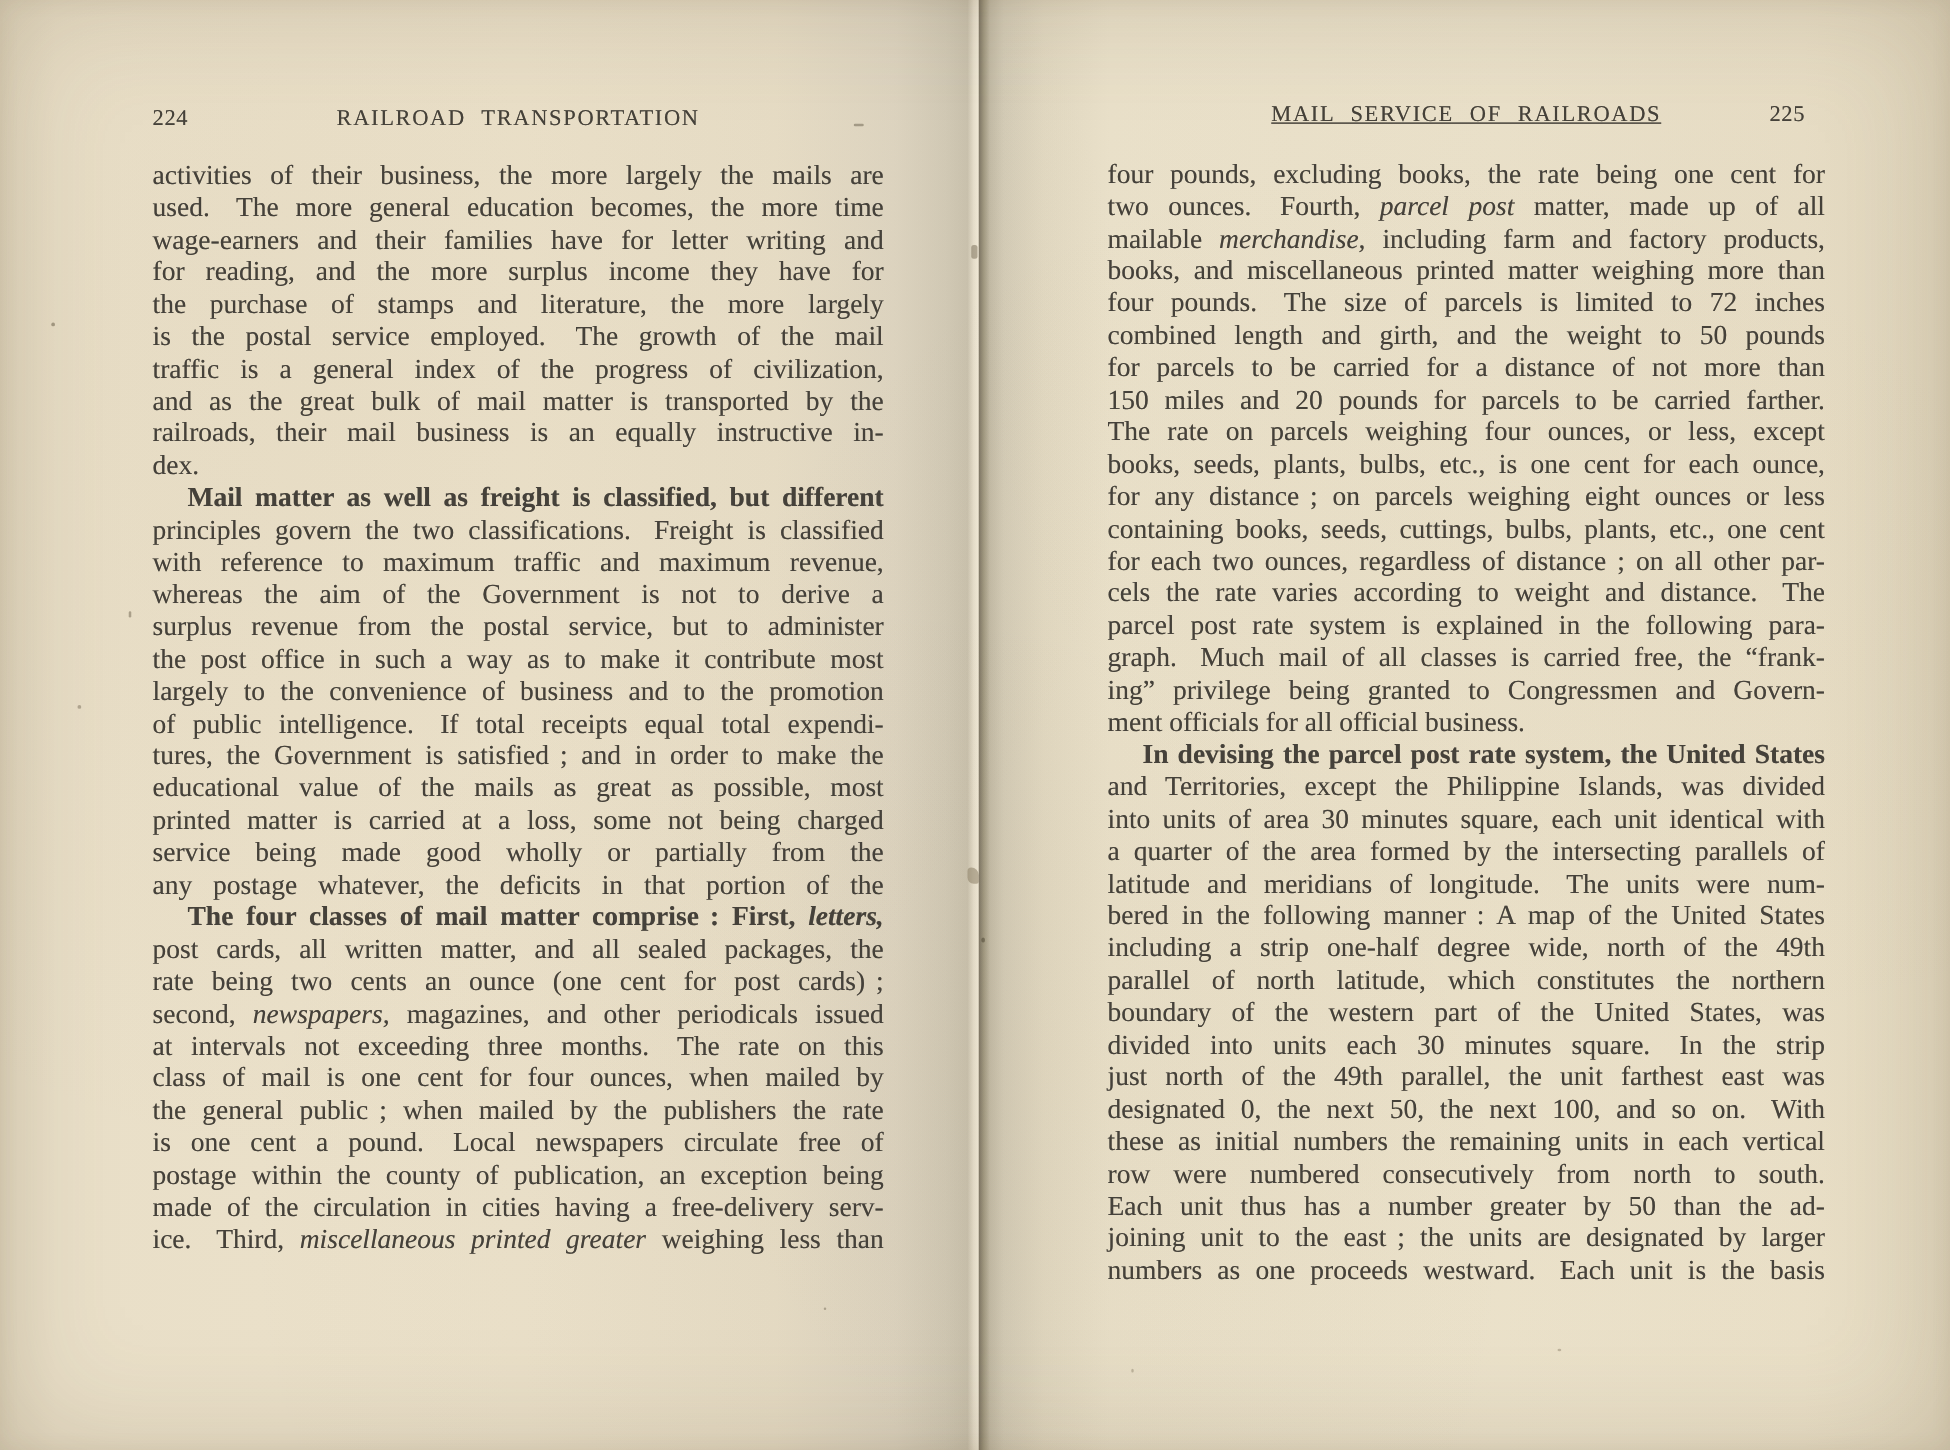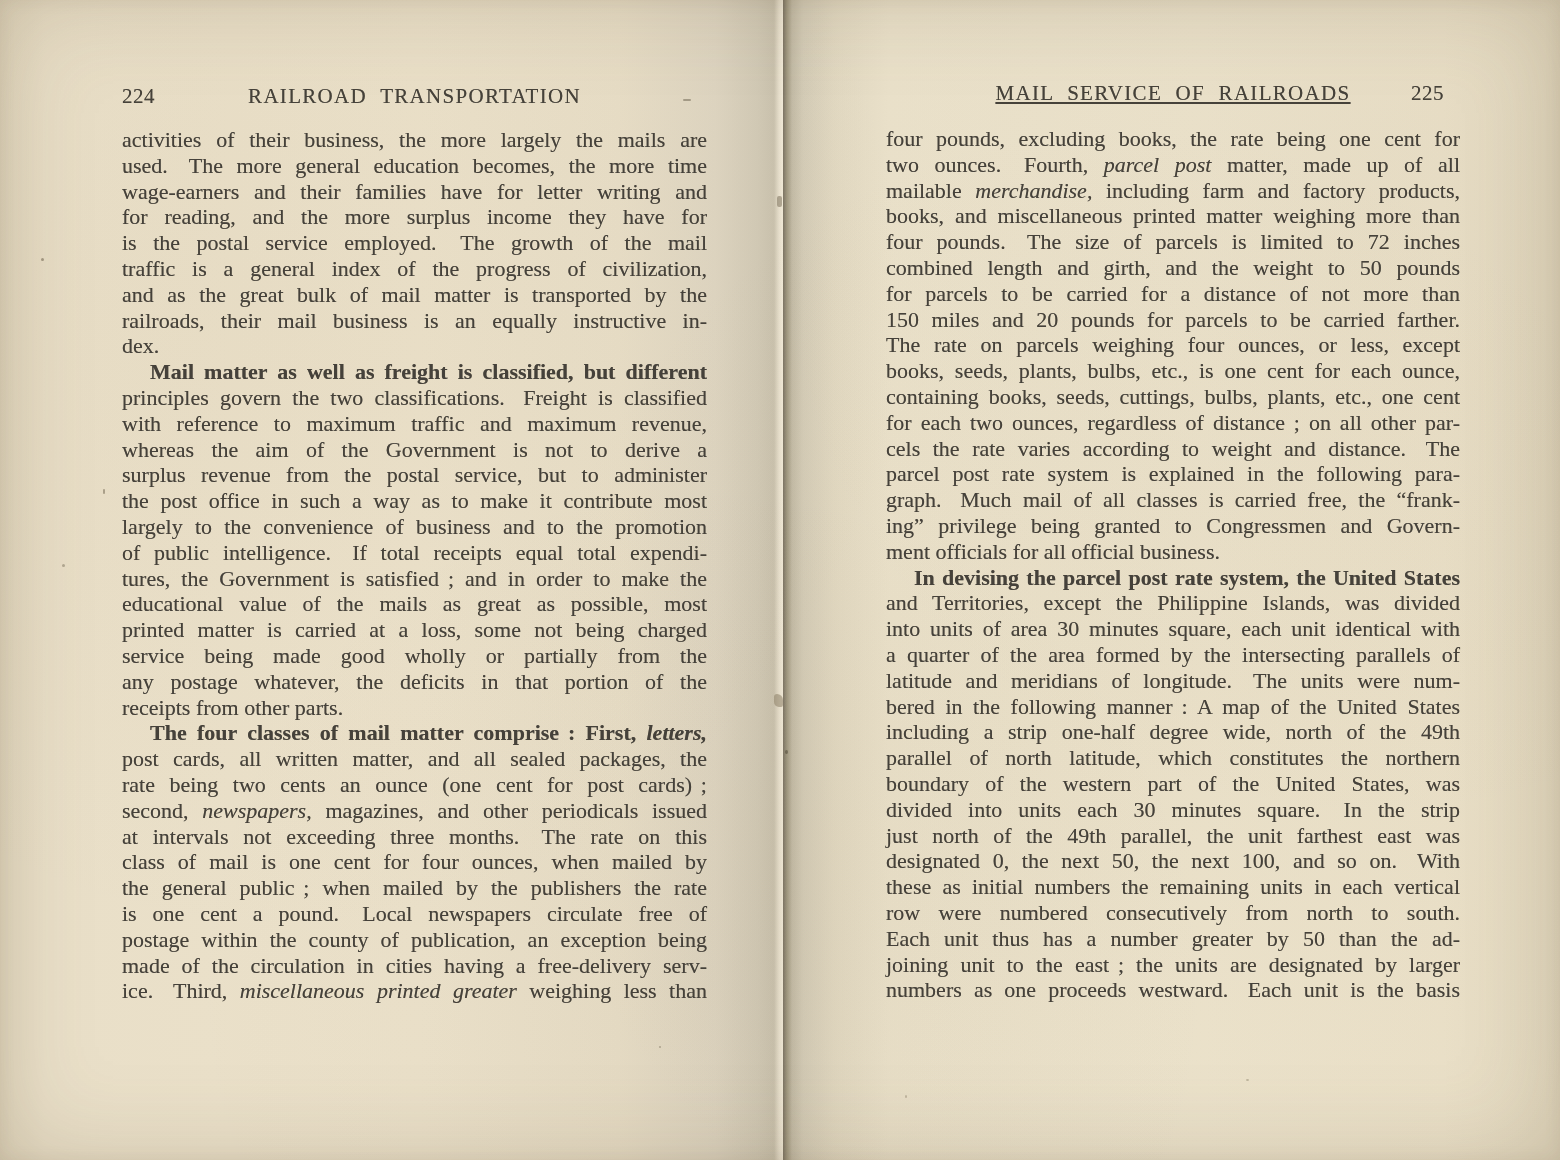--- a/index.html
+++ b/index.html
@@ -28,21 +28,21 @@
       radial-gradient(circle at 18% 26%, rgba(165,142,100,.05), transparent 42%),
       radial-gradient(circle at 72% 62%, rgba(165,142,100,.05), transparent 46%),
       radial-gradient(circle at 45% 85%, rgba(120,100,70,.04), transparent 40%),
       radial-gradient(circle at 88% 18%, rgba(120,100,70,.04), transparent 38%);
   }
   .vignette {
     position:absolute; inset:0; pointer-events:none;
     box-shadow: inset 0 0 95px rgba(108,92,62,.22), inset 0 0 16px rgba(108,92,62,.10);
   }
   
-  .head-row { position:absolute; height:26px; font-size:21px;
+  .head-row { position:absolute; height:26px; font-size:18px;
               letter-spacing:1.3px; word-spacing:7px; color:#46423a;
               text-shadow:0 0 .5px rgba(70,66,58,.55); }
   .head-left  { left:122px; top:84px;  width:585px; }
   .head-right { left:886px; top:81px;  width:574px;text-decoration:underline; }
   .head-title { display:block; width:100%; text-align:center; }
   .pagenum { position:absolute; top:0; letter-spacing:.5px; }
   .pagenum-left  { left:0; }
   .pagenum-right { right:16px; }
   
   .body-col { position:absolute; font-size:22px; line-height:25.8px;
@@ -84,39 +84,39 @@
   <div class="head-row head-right">
     <span class="head-title">MAIL SERVICE OF RAILROADS</span>
     <span class="pagenum pagenum-right">225</span>
   </div>
 
   <div class="body-col body-left">
       <div class="line"><span>activities of their business, the more largely the mails are</span></div>
       <div class="line"><span>used.  The more general education becomes, the more time</span></div>
       <div class="line"><span>wage-earners and their families have for letter writing and</span></div>
       <div class="line"><span>for reading, and the more surplus income they have for</span></div>
+      <div class="line"><span>the purchase of stamps and literature, the more largely</span></div>
       <div class="line"><span>is the postal service employed.  The growth of the mail</span></div>
       <div class="line"><span>traffic is a general index of the progress of civilization,</span></div>
       <div class="line"><span>and as the great bulk of mail matter is transported by the</span></div>
       <div class="line"><span>railroads, their mail business is an equally instructive in-</span></div>
       <div class="line flushleft"><span>dex.</span></div>
       <div class="line indent"><span>Mail matter as well as freight is classified, but different</span></div>
       <div class="line"><span>principles govern the two classifications.  Freight is classified</span></div>
       <div class="line"><span>with reference to maximum traffic and maximum revenue,</span></div>
       <div class="line"><span>whereas the aim of the Government is not to derive a</span></div>
       <div class="line"><span>surplus revenue from the postal service, but to administer</span></div>
       <div class="line"><span>the post office in such a way as to make it contribute most</span></div>
       <div class="line"><span>largely to the convenience of business and to the promotion</span></div>
       <div class="line"><span>of public intelligence.  If total receipts equal total expendi-</span></div>
       <div class="line"><span>tures, the Government is satisfied  ; and in order to make the</span></div>
       <div class="line"><span>educational value of the mails as great as possible, most</span></div>
       <div class="line"><span>printed matter is carried at a loss, some not being charged</span></div>
       <div class="line"><span>service being made good wholly or partially from the</span></div>
       <div class="line"><span>any postage whatever, the deficits in that portion of the</span></div>
-      <div class="line flushleft"><span>receipts from other parts.</span></div>
       <div class="line indent"><span>The four classes of mail matter comprise  : First, </span><span class="it">letters,</span></div>
       <div class="line"><span>post cards, all written matter, and all sealed packages, the</span></div>
       <div class="line"><span>rate being two cents an ounce (one cent for post cards)  ;</span></div>
       <div class="line"><span>second, </span><span class="it">newspapers,</span><span> magazines, and other periodicals issued</span></div>
       <div class="line"><span>at intervals not exceeding three months.  The rate on this</span></div>
       <div class="line"><span>class of mail is one cent for four ounces, when mailed by</span></div>
       <div class="line"><span>the general public  ; when mailed by the publishers the rate</span></div>
       <div class="line"><span>is one cent a pound.  Local newspapers circulate free of</span></div>
       <div class="line"><span>postage within the county of publication, an exception being</span></div>
       <div class="line"><span>made of the circulation in cities having a free-delivery serv-</span></div>
@@ -127,20 +127,21 @@
       <div class="line"><span>four pounds, excluding books, the rate being one cent for</span></div>
       <div class="line"><span>two ounces.  Fourth, </span><span class="it">parcel post</span><span> matter, made up of all</span></div>
       <div class="line"><span>mailable </span><span class="it">merchandise,</span><span> including farm and factory products,</span></div>
       <div class="line"><span>books, and miscellaneous printed matter weighing more than</span></div>
       <div class="line"><span>four pounds.  The size of parcels is limited to 72 inches</span></div>
       <div class="line"><span>combined length and girth, and the weight to 50 pounds</span></div>
       <div class="line"><span>for parcels to be carried for a distance of not more than</span></div>
       <div class="line"><span>150 miles and 20 pounds for parcels to be carried farther.</span></div>
       <div class="line"><span>The rate on parcels weighing four ounces, or less, except</span></div>
       <div class="line"><span>books, seeds, plants, bulbs, etc., is one cent for each ounce,</span></div>
+      <div class="line"><span>for any distance  ; on parcels weighing eight ounces or less</span></div>
       <div class="line"><span>containing books, seeds, cuttings, bulbs, plants, etc., one cent</span></div>
       <div class="line"><span>for each two ounces, regardless of distance  ; on all other par-</span></div>
       <div class="line"><span>cels the rate varies according to weight and distance.  The</span></div>
       <div class="line"><span>parcel post rate system is explained in the following para-</span></div>
       <div class="line"><span>graph.  Much mail of all classes is carried free, the “frank-</span></div>
       <div class="line"><span>ing” privilege being granted to Congressmen and Govern-</span></div>
       <div class="line flushleft"><span>ment officials for all official business.</span></div>
       <div class="line indent"><span>In devising the parcel post rate system, the United States</span></div>
       <div class="line"><span>and Territories, except the Philippine Islands, was divided</span></div>
       <div class="line"><span>into units of area 30 minutes square, each unit identical with</span></div>

